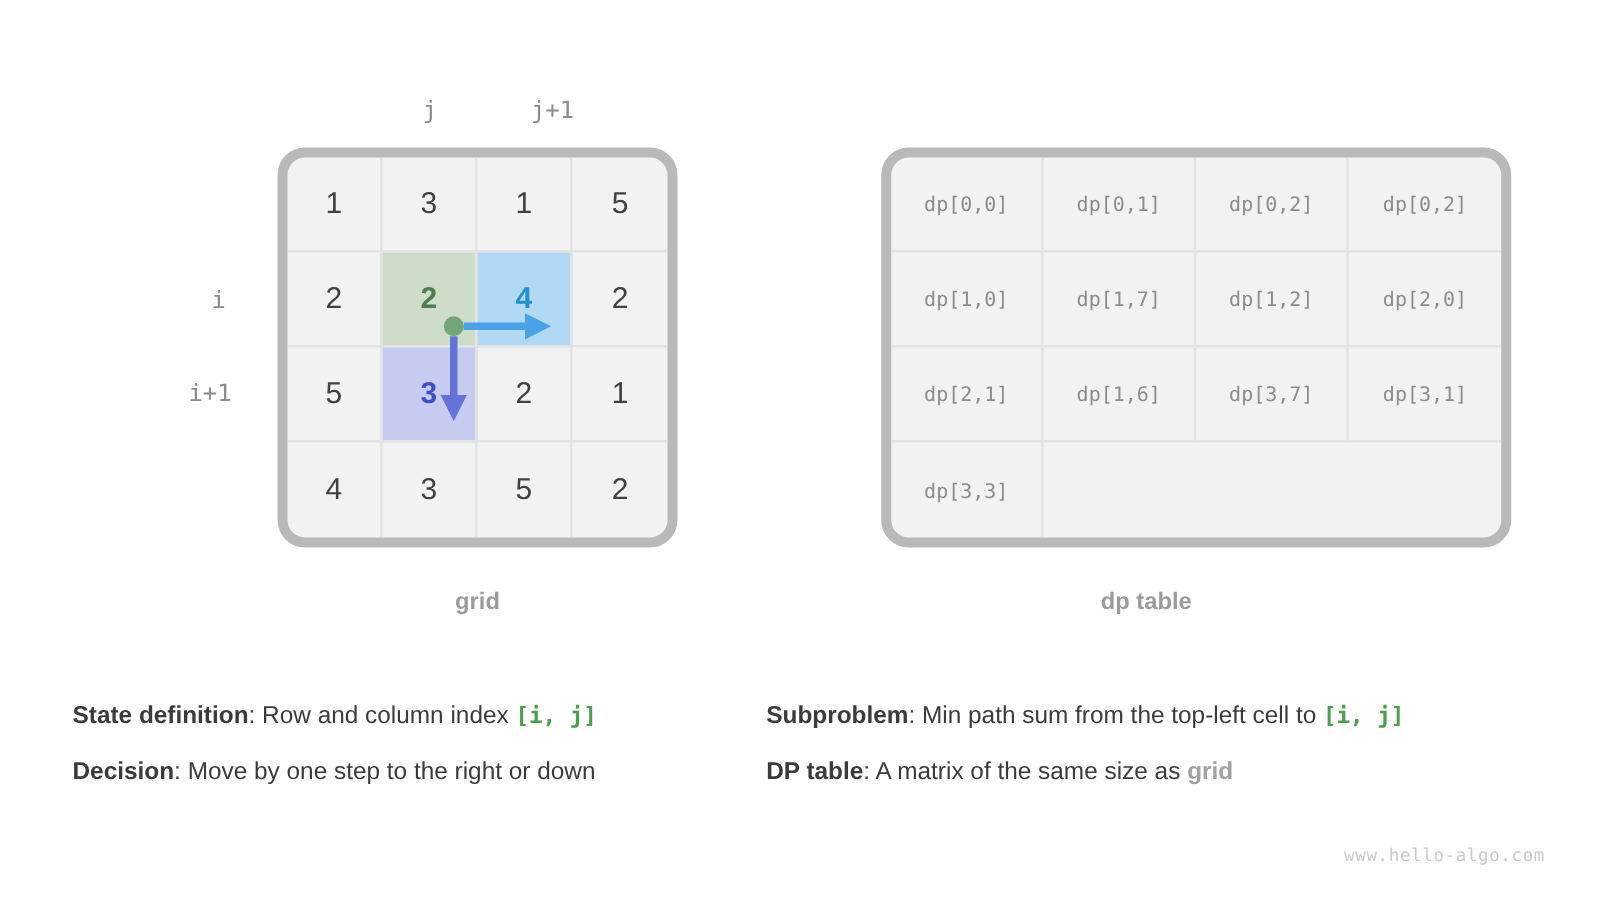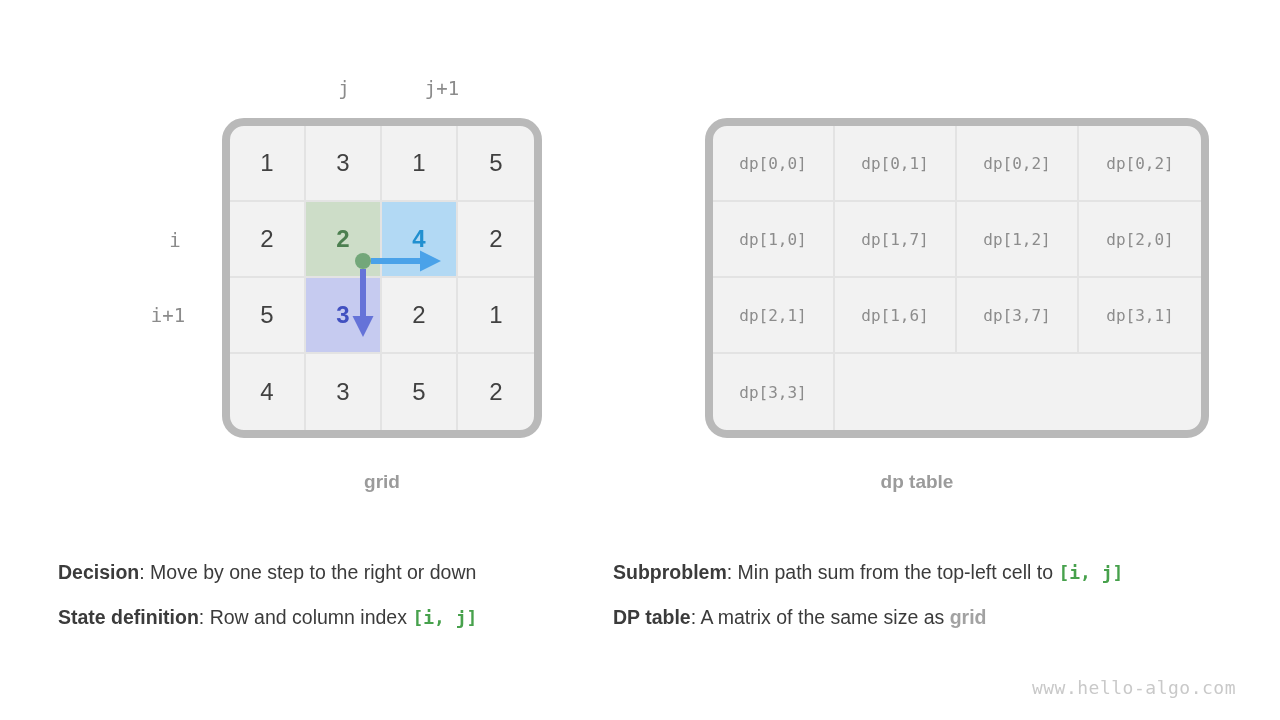--- a/index.html
+++ b/index.html
@@ -51,21 +51,21 @@
     position:absolute;font-size:19.5px;color:#3b3b3b;line-height:45px;white-space:nowrap;
   }
   .notes-left{left:58px;top:550px;}
   .notes-right{left:613px;top:550px;}
   .nb{font-weight:bold;}
   .code-green{font-family:"DejaVu Sans Mono",monospace;font-weight:bold;font-size:18px;}
   .muted-bold{font-weight:bold;color:#a2a2a2;}
   
   .watermark{
     position:absolute;right:44px;top:677px;
-    font-family:"DejaVu Sans Mono",monospace;font-size:18px;color:#c9c9c9;letter-spacing:.5px;
+    font-family:"DejaVu Sans Mono",monospace;font-size:14px;color:#c9c9c9;letter-spacing:.5px;
   }
 </style>
 </head>
 <body>
 
 <div>
 
   <div class="axis-label lbl-j">j</div>
   <div class="axis-label lbl-j1">j+1</div>
   <div class="axis-label lbl-i">i</div>
@@ -119,22 +119,22 @@
         <div class="cell">dp[2,1]</div>
         <div class="cell">dp[1,6]</div>
         <div class="cell">dp[3,7]</div>
         <div class="cell">dp[3,1]</div>
         <div class="cell">dp[3,3]</div>
       </div>
   </div>
   <div class="caption dp-caption">dp table</div>
 
   <div class="notes notes-left">
+      <div><span class="nb">State definition</span><span>: Row and column index </span><span class="code-green" style="color: rgb(71, 161, 76);">[i, j]</span></div>
       <div><span class="nb">Decision</span><span>: Move by one step to the right or down</span></div>
-      <div><span class="nb">State definition</span><span>: Row and column index </span><span class="code-green" style="color: rgb(71, 161, 76);">[i, j]</span></div>
     </div>
   <div class="notes notes-right">
       <div><span class="nb">Subproblem</span><span>: Min path sum from the top-left cell to </span><span class="code-green" style="color: rgb(71, 161, 76);">[i, j]</span></div>
       <div><span class="nb">DP table</span><span>: A matrix of the same size as </span><span class="muted-bold">grid</span></div>
     </div>
 
   <div class="watermark">www.hello-algo.com</div>
 </div>
 
 </body></html>

